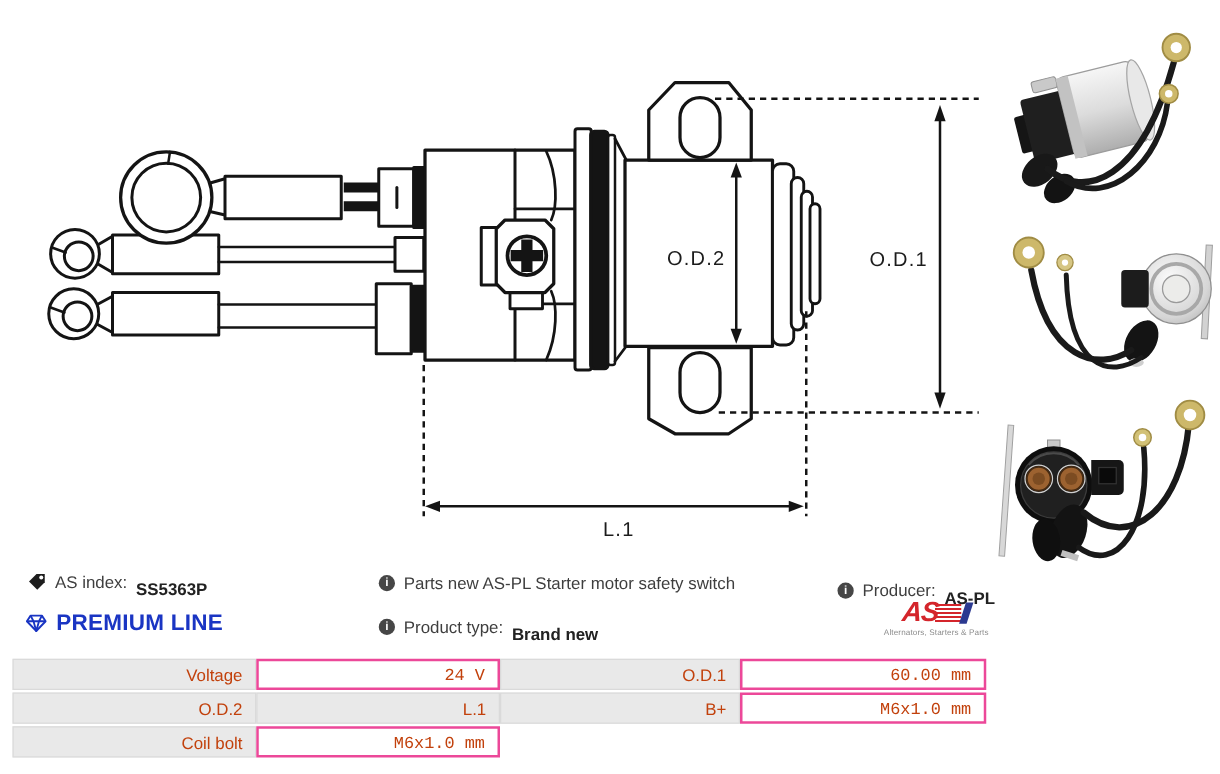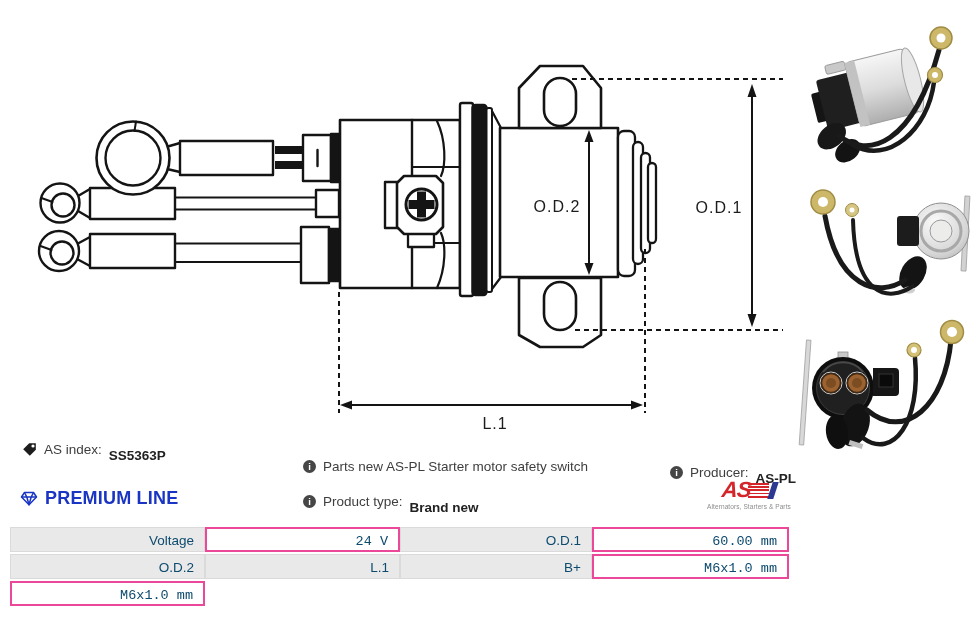--- a/index.html
+++ b/index.html
@@ -37,21 +37,21 @@
   }
   .logo-slash{width:6px;height:17px;margin-left:1px;background:var(--logo-navy,#2b3990);transform:skewX(-18deg);}
   .logo-tagline{font-size:6.5px;color:#8c8c8c;white-space:nowrap;margin-top:2px;letter-spacing:.1px;}
   
   #spec-table{
     left:10px;top:527px;width:779px;
     display:grid;grid-template-columns:195px 195px 192px 197px;row-gap:2px;
   }
   #spec-table .cell{
     height:25px;line-height:25px;text-align:right;padding-right:10px;
-    font-size:13.5px;color:#0c4a6e;box-sizing:border-box;
+    font-size:13.5px;color:#c2410c;box-sizing:border-box;
   }
   #spec-table .lbl{background:#e9e9e9;border:1px solid #dadada;}
   #spec-table .val{background:#fff;border:2px solid #ec4899;font-family:Liberation Mono, monospace;}
 </style>
 </head>
 <body>
 
 <div id="drawing" class="abs">
   <svg width="790" height="450" viewBox="0 0 790 450">
     <g fill="#fff" stroke="#141414" stroke-width="2.4" stroke-linejoin="round" stroke-linecap="round">
@@ -212,21 +212,21 @@
       <path d="M74,100 C112,132 152,96 158,30" stroke="#191919" stroke-width="5" fill="none" stroke-linecap="round"></path>
       <path d="M70,128 C100,150 128,112 122,48" stroke="#191919" stroke-width="4.5" fill="none" stroke-linecap="round"></path>
       <circle cx="159" cy="22" r="11.5" fill="#cdb86a" stroke="#a08c44" stroke-width="1.5"></circle>
       <circle cx="159" cy="22" r="5" fill="#fff"></circle>
       <circle cx="121" cy="40" r="7" fill="#d2c176" stroke="#a08c44" stroke-width="1.2"></circle>
       <circle cx="121" cy="40" r="3" fill="#fff"></circle>
     </svg>
   </figure>
 </div>
 
-<div class="abs meta-item" style="left:22px;top:436px">
+<div class="abs meta-item" style="left:22px;top:452px">
   <svg width="15" height="15" viewBox="0 0 15 15">
     <path d="M7.2,1.2 L13.8,1.2 L13.8,7.8 L7.8,13.8 L1.2,7.2 Z" fill="#1d1d1d"></path>
     <circle cx="11" cy="4" r="1.6" fill="#fff"></circle>
   </svg>
   <span>AS index:</span>
   <b>SS5363P</b>
 </div>
 
 <div class="abs meta-item" style="left:303px;top:459px">
   <span class="info-icon">i</span>
@@ -268,14 +268,15 @@
   <div class="cell lbl">Voltage</div>
   <div class="cell val">24 V</div>
   <div class="cell lbl">O.D.1</div>
   <div class="cell val">60.00 mm</div>
 
   <div class="cell lbl">O.D.2</div>
   <div class="cell lbl">L.1</div>
 
   <div class="cell lbl">B+</div>
   <div class="cell val">M6x1.0 mm</div>
+  <div class="cell lbl">Coil bolt</div>
   <div class="cell val">M6x1.0 mm</div>
 </div>
 
 </body></html>

